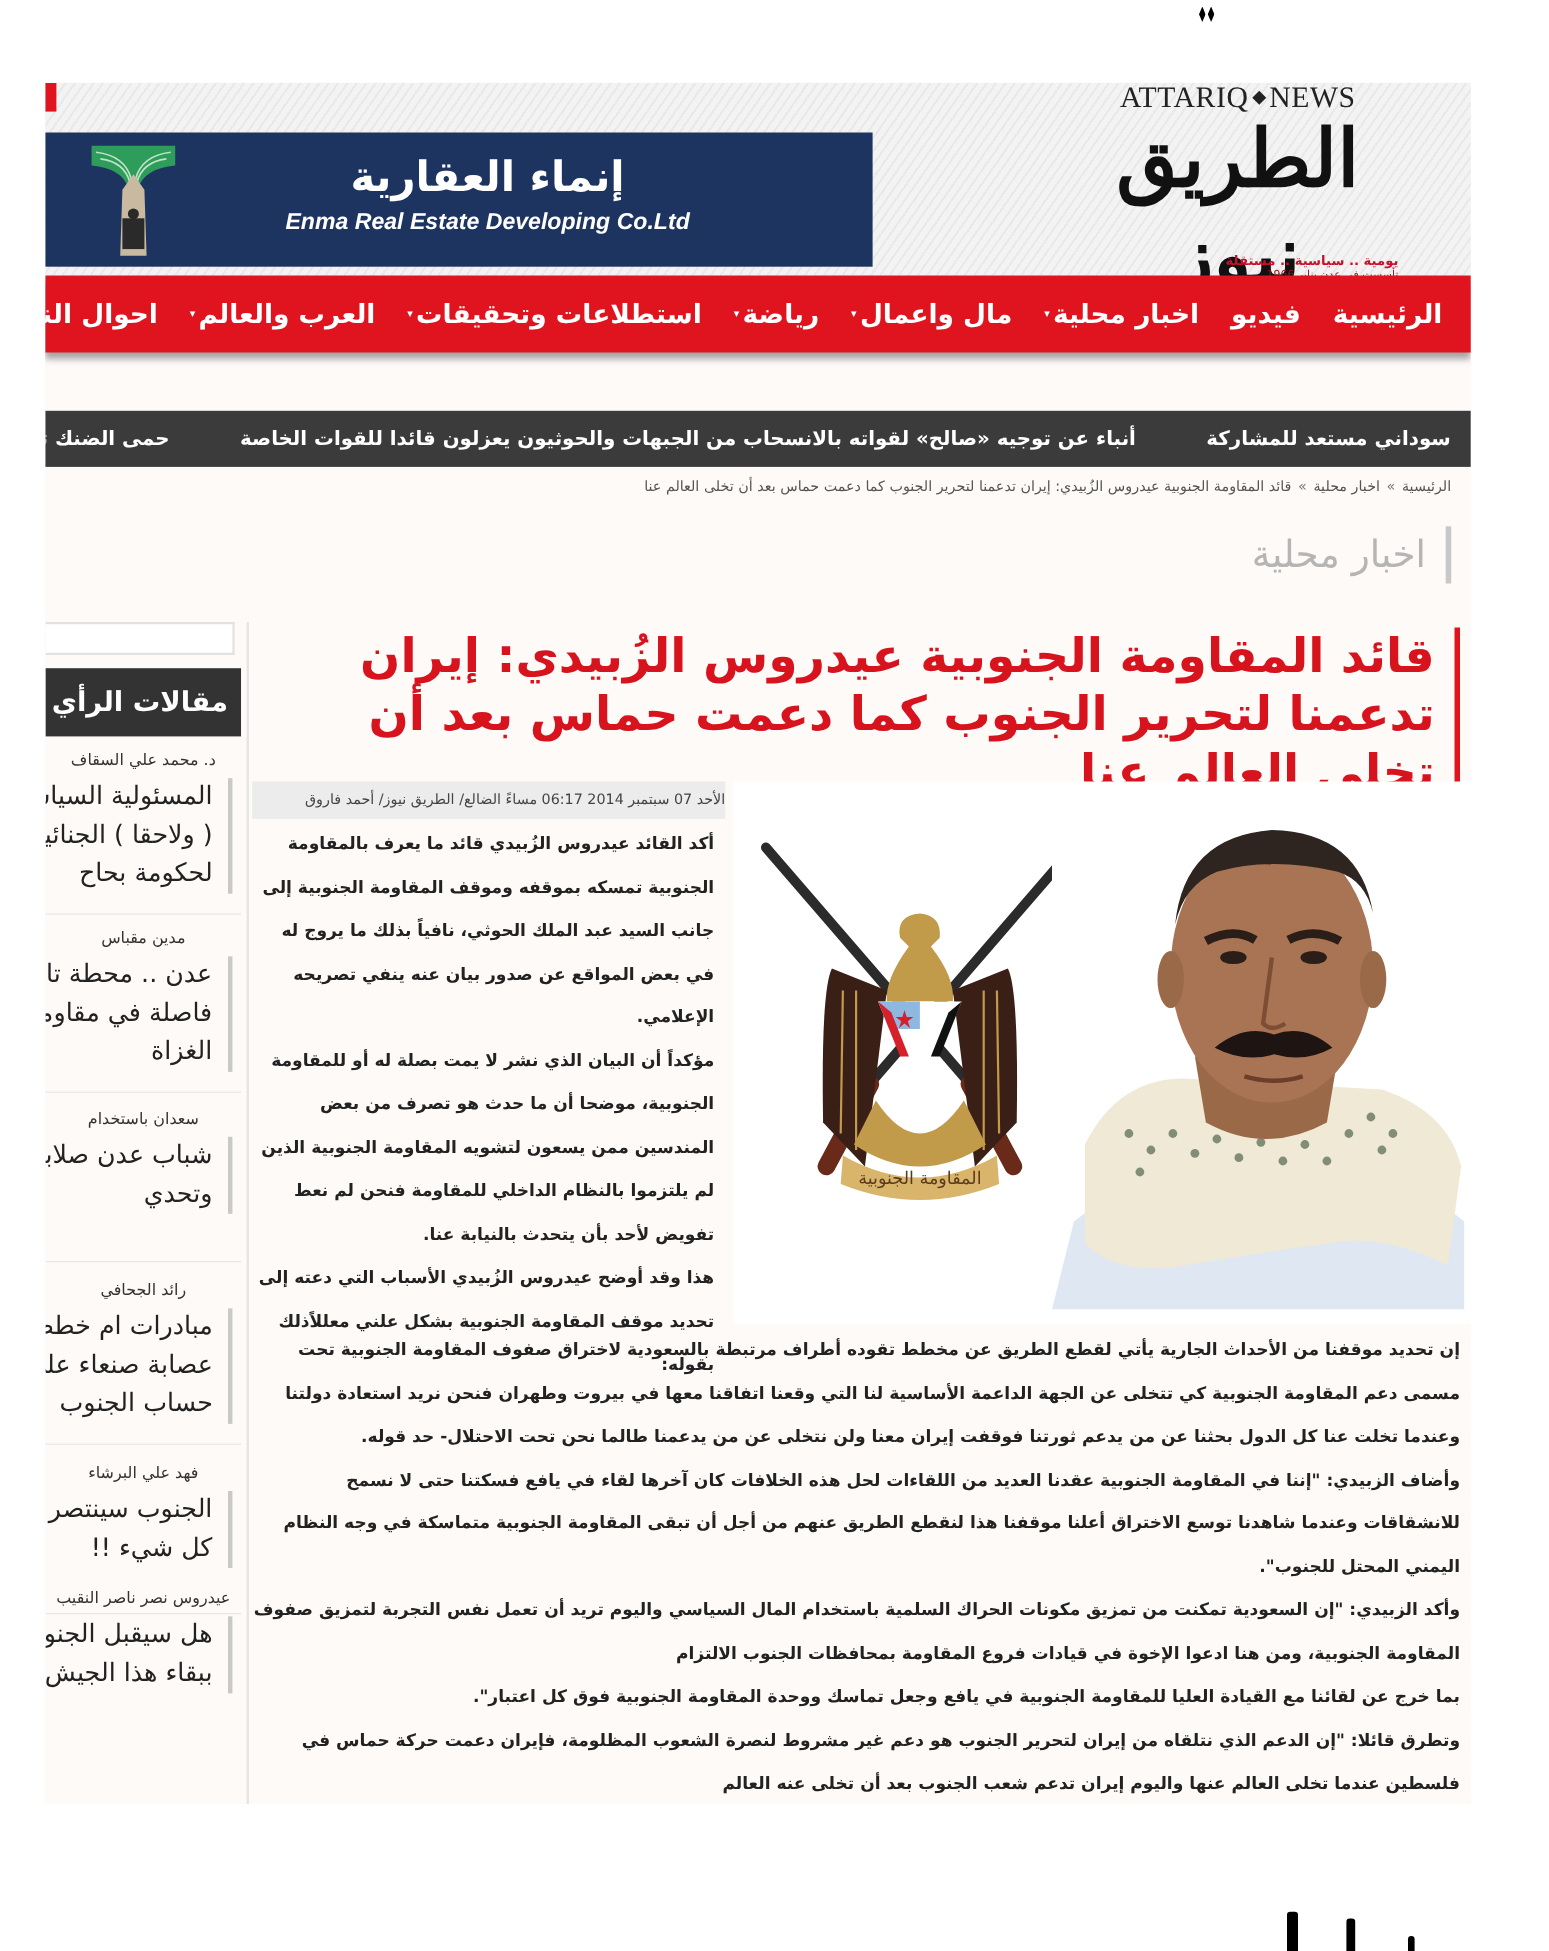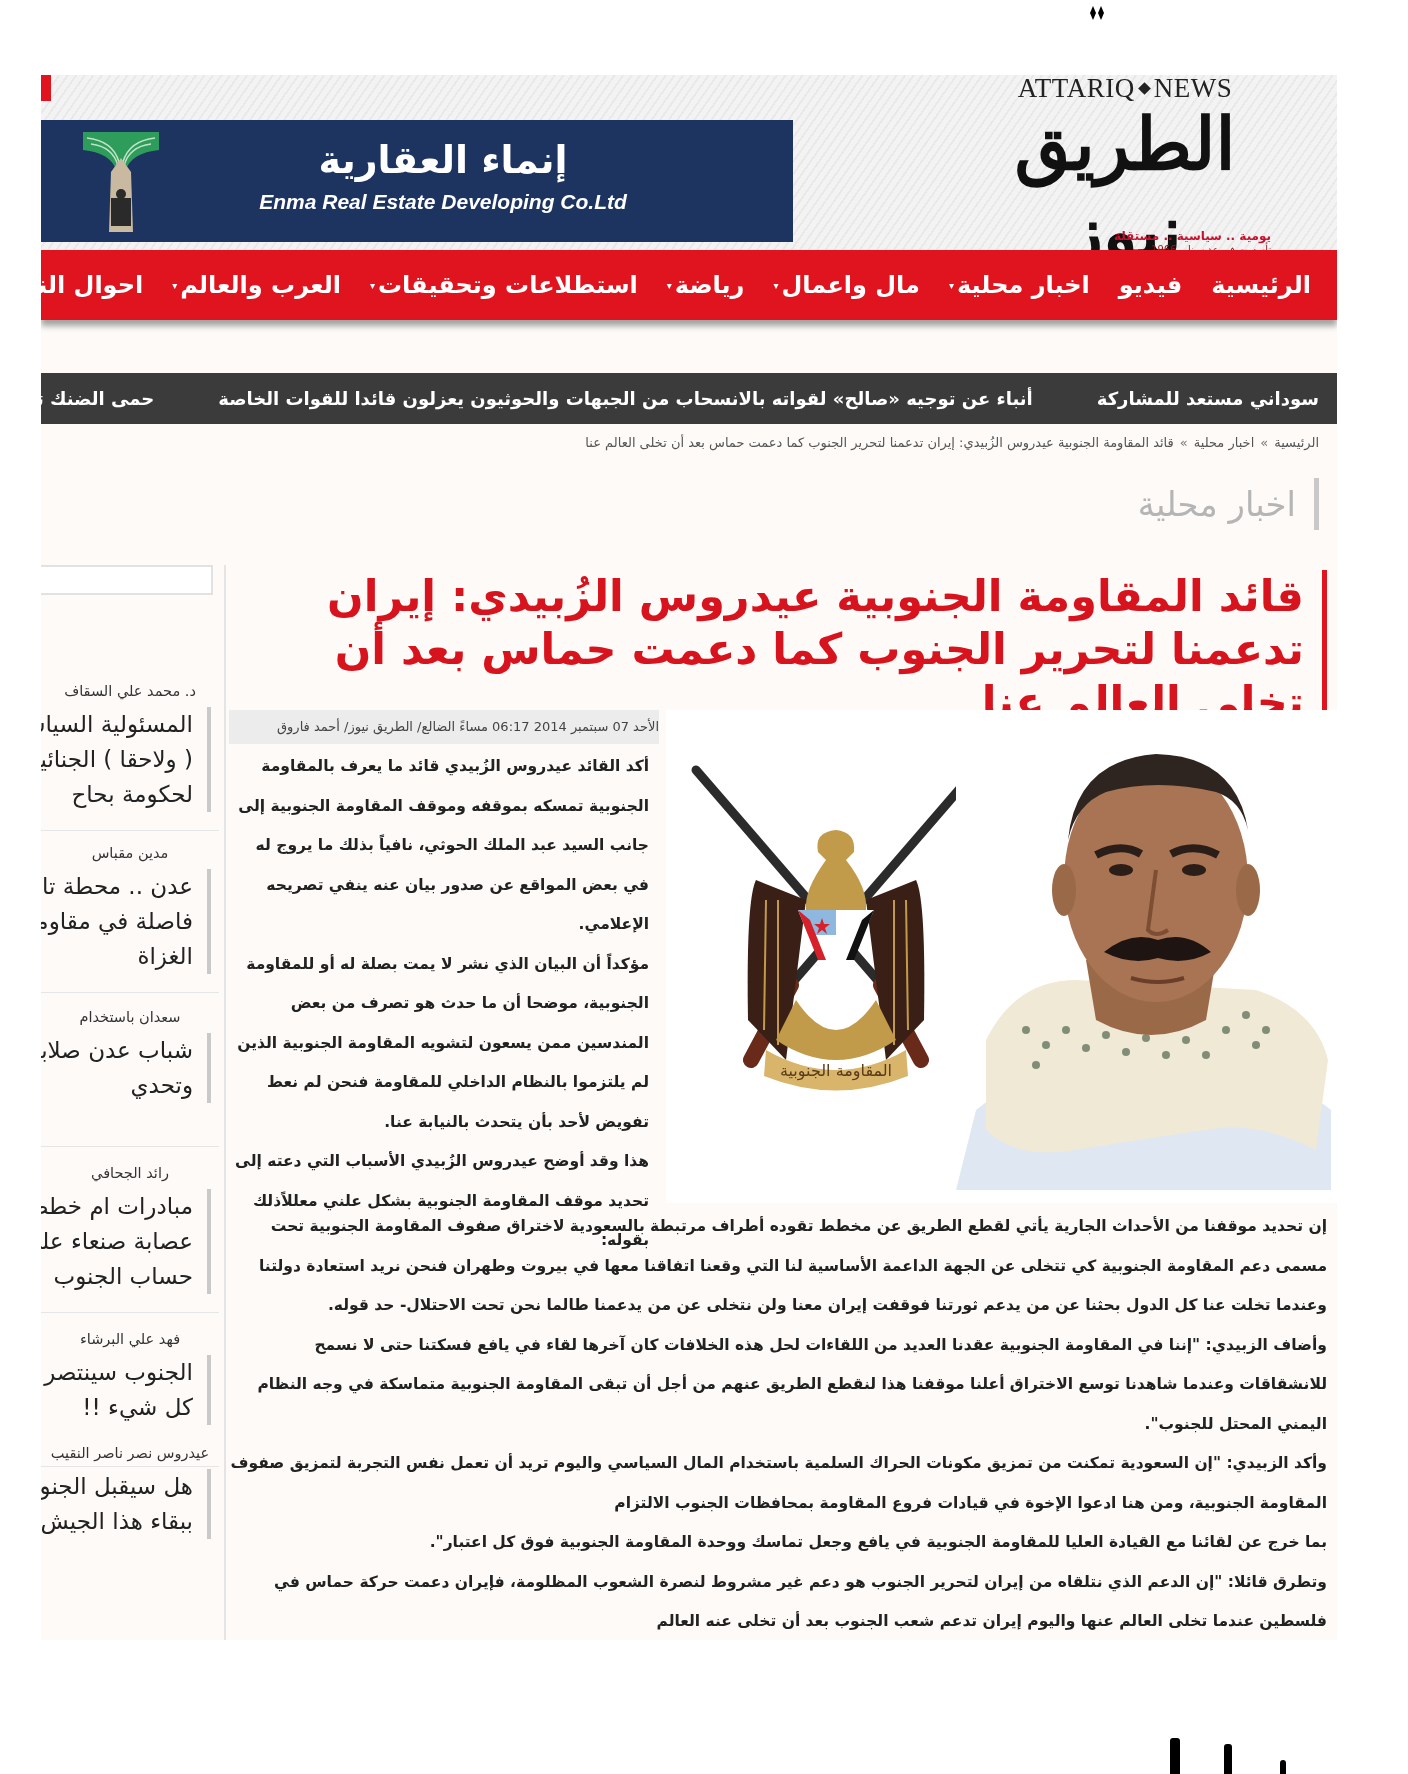--- a/index.html
+++ b/index.html
@@ -253,20 +253,21 @@
   <div class="article-wide">
     <p>إن تحديد موقفنا من الأحداث الجارية يأتي  لقطع الطريق عن مخطط تقوده أطراف مرتبطة بالسعودية لاختراق صفوف المقاومة الجنوبية تحت مسمى دعم المقاومة الجنوبية كي تتخلى عن الجهة الداعمة الأساسية لنا التي وقعنا اتفاقنا معها في بيروت وطهران فنحن نريد استعادة دولتنا وعندما تخلت عنا كل الدول بحثنا عن من يدعم ثورتنا فوقفت إيران معنا ولن نتخلى عن من يدعمنا طالما نحن تحت الاحتلال- حد قوله.</p>
     <p>وأضاف الزبيدي: "إننا في المقاومة الجنوبية عقدنا العديد من اللقاءات لحل هذه الخلافات كان آخرها لقاء في يافع فسكتنا حتى لا نسمح للانشقاقات وعندما شاهدنا توسع الاختراق أعلنا موقفنا هذا لنقطع الطريق عنهم من أجل أن تبقى المقاومة الجنوبية متماسكة في وجه النظام اليمني المحتل للجنوب".</p>
     <p>وأكد الزبيدي: "إن السعودية تمكنت من تمزيق مكونات الحراك السلمية باستخدام المال السياسي واليوم تريد أن تعمل نفس التجربة لتمزيق صفوف المقاومة الجنوبية، ومن هنا ادعوا الإخوة في قيادات فروع المقاومة بمحافظات الجنوب الالتزام</p>
     <p>بما خرج عن لقائنا مع القيادة العليا للمقاومة الجنوبية في يافع وجعل تماسك ووحدة المقاومة الجنوبية فوق كل اعتبار".</p>
     <p>وتطرق قائلا: "إن الدعم الذي نتلقاه من إيران  لتحرير الجنوب هو دعم غير مشروط  لنصرة الشعوب المظلومة، فإيران  دعمت حركة حماس في فلسطين عندما تخلى العالم عنها واليوم إيران تدعم شعب الجنوب بعد أن تخلى عنه العالم</p>
   </div>
 
   <aside class="sidebar">
     <div class="sidebar-search"></div>
+    <div class="sidebar-title">مقالات الرأي</div>
 
     <div class="op-item" style="top:114px; height:152px;">
       <div class="op-author">د. محمد علي السقاف</div>
       <div class="op-title">
         <div>المسئولية السياسية</div>
         <div>( ولاحقا ) الجنائية</div>
         <div>لحكومة بحاح</div>
       </div>
     </div>
 

